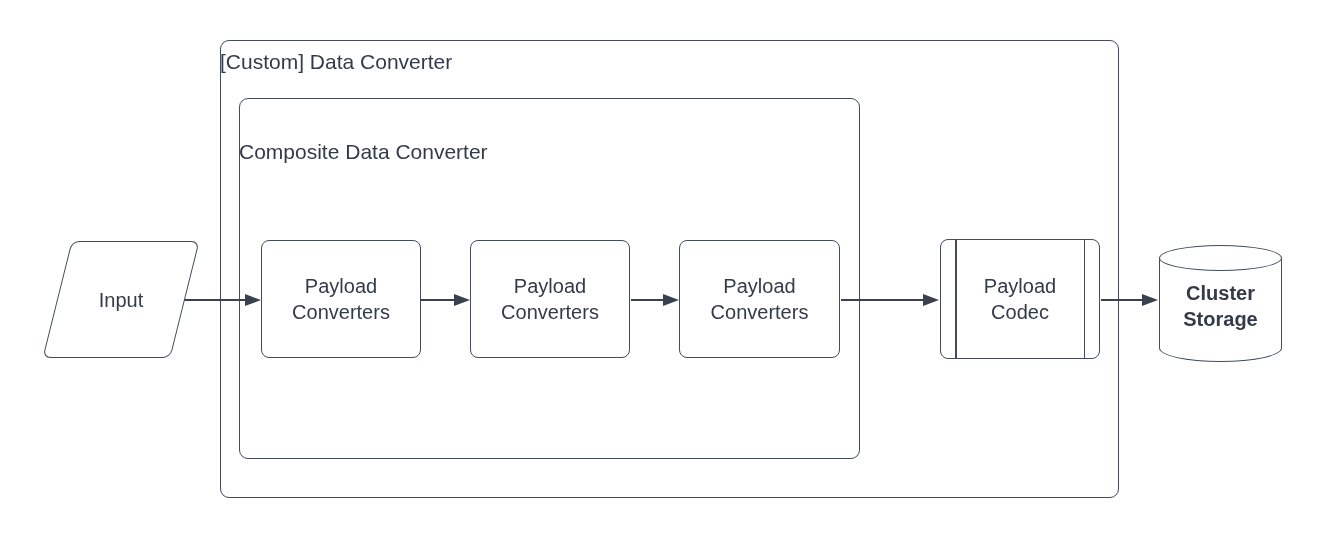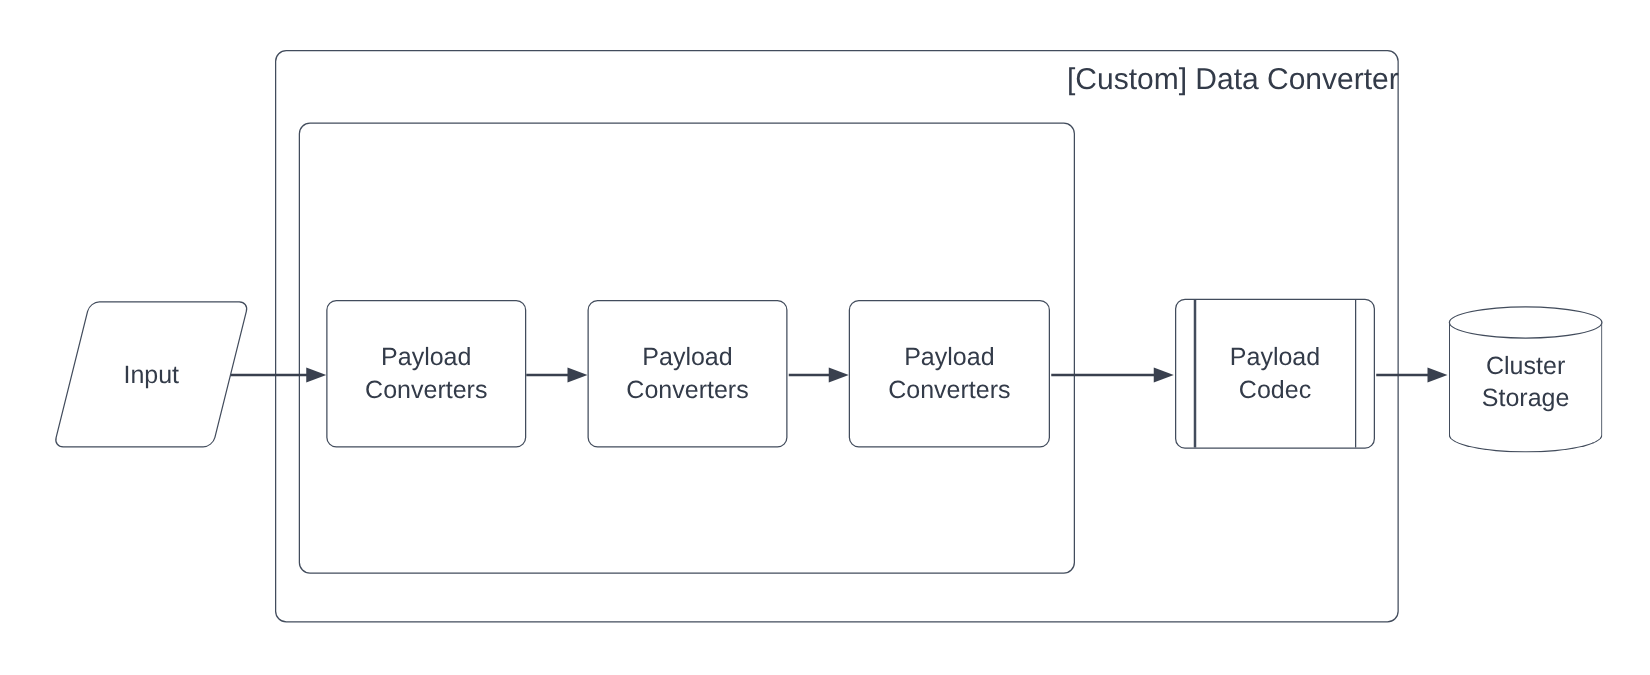--- a/index.html
+++ b/index.html
@@ -7,21 +7,21 @@
     position:relative; width:1320px; height:540px; overflow:hidden;
     background:var(--color-background,#ffffff);
     font-family:"Liberation Sans", sans-serif;
     color:var(--color-text,#333b49);
   }
   .group {
     position:absolute; box-sizing:border-box; background:transparent;
     border:1.5px solid var(--color-stroke,#424c5c); border-radius:9px; z-index:1;
   }
   .group-title {
-    position:absolute; text-align:right; font-size:24px; z-index:1;
+    position:absolute; text-align:left; font-size:21px; z-index:1;
   }
   .node {
     position:absolute; box-sizing:border-box; background:#ffffff;
     border:1.5px solid var(--color-stroke,#424c5c); border-radius:8px; z-index:3;
   }
   .node-label {
     position:absolute; display:flex; align-items:center; justify-content:center;
     text-align:center; font-size:20px; line-height:26px; white-space:pre-line; z-index:4;
   }
   .input-wrap { position:absolute; left:42px; top:241px; width:158px; height:117px; z-index:3; }
@@ -50,20 +50,21 @@
 </style>
 </head>
 <body>
 
 <div class="canvas">
 
   <div class="group" style="left:220px; top:40px; width:899px; height:458px;"></div>
   <div class="group-title" style="left:220px; top:50px; width:899px;">[Custom] Data Converter</div>
 
   <div class="group" style="left:239px; top:98px; width:621px; height:361px;"></div>
+  <div class="group-title" style="left:239px; top:140px; width:621px;">Composite Data Converter</div>
 
   <div class="edge">
     <div class="edge-line" style="left:184px; width:62px;"></div>
     <div class="edge-head" style="left:245px;"></div>
   </div>
   <div class="edge">
     <div class="edge-line" style="left:421px; width:34px;"></div>
     <div class="edge-head" style="left:454px;"></div>
   </div>
   <div class="edge">
@@ -98,16 +99,16 @@
 
   <div class="node" style="left:940px; top:239px; width:160px; height:120px;">
     <div class="codec-bar" style="left:14px;"></div>
     <div class="codec-bar" style="right:14px;"></div>
   </div>
   <div class="node-label" style="left:940px; top:239px; width:160px; height:120px;">Payload
 Codec</div>
 
   <div class="cyl-body"></div>
   <div class="cyl-top"></div>
-  <div class="node-label" style="left:1159px; top:250px; width:123px; height:112px;">Cluster
+  <div class="node-label" style="left:1159px; top:250px; width:123px; height:112px;font-weight:bold;">Cluster
 Storage</div>
 
 </div>
 
 </body></html>

